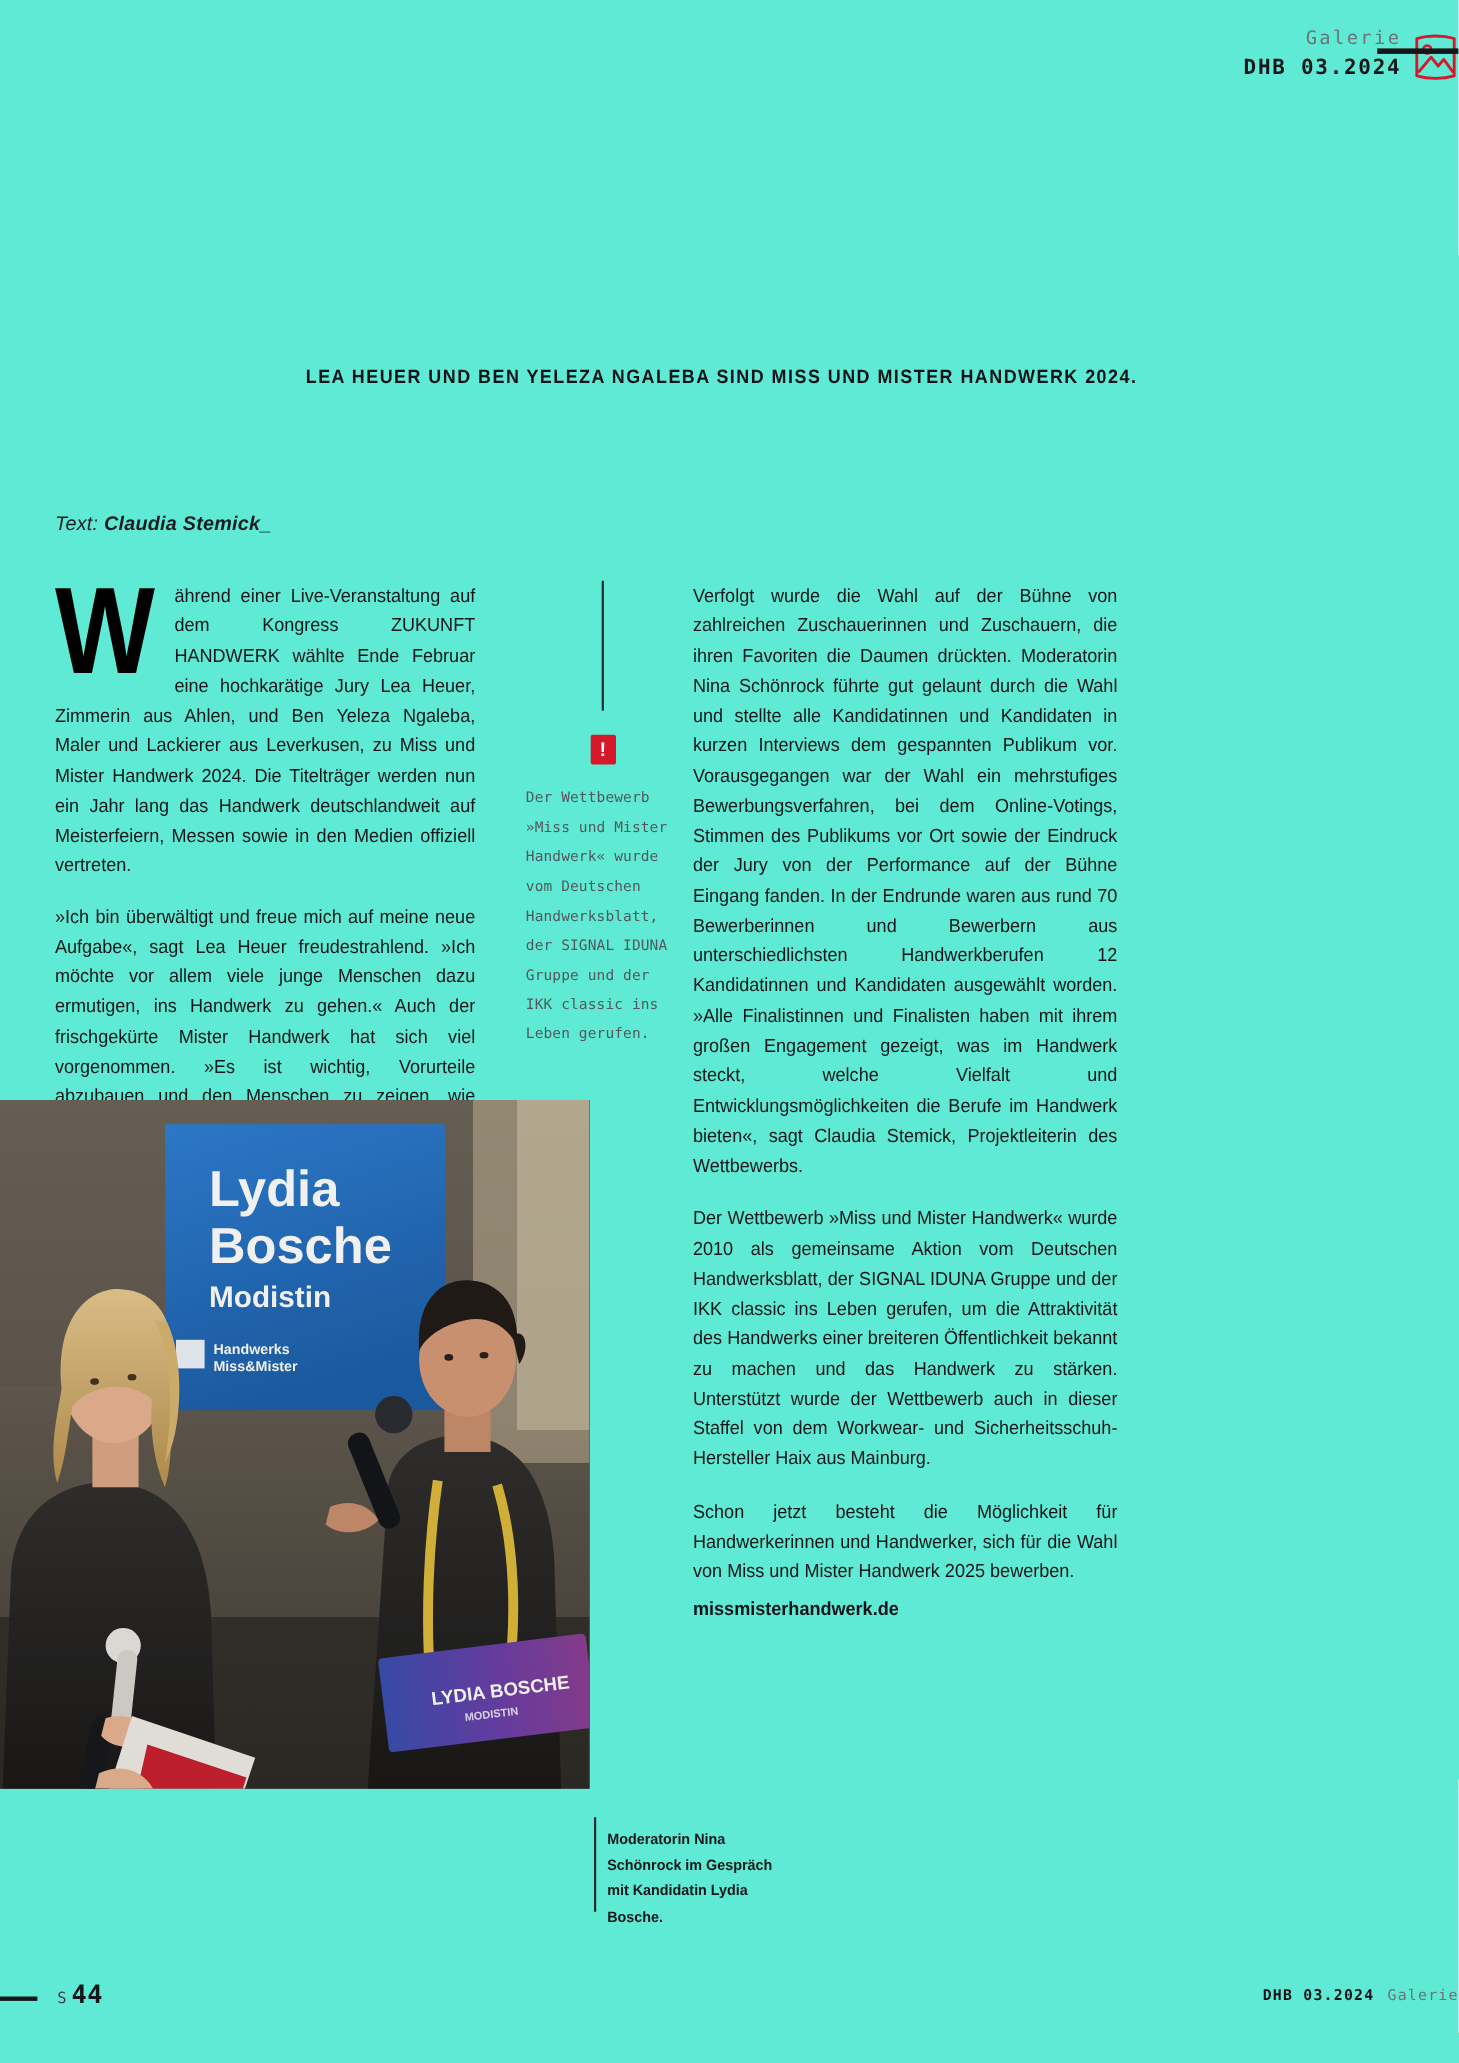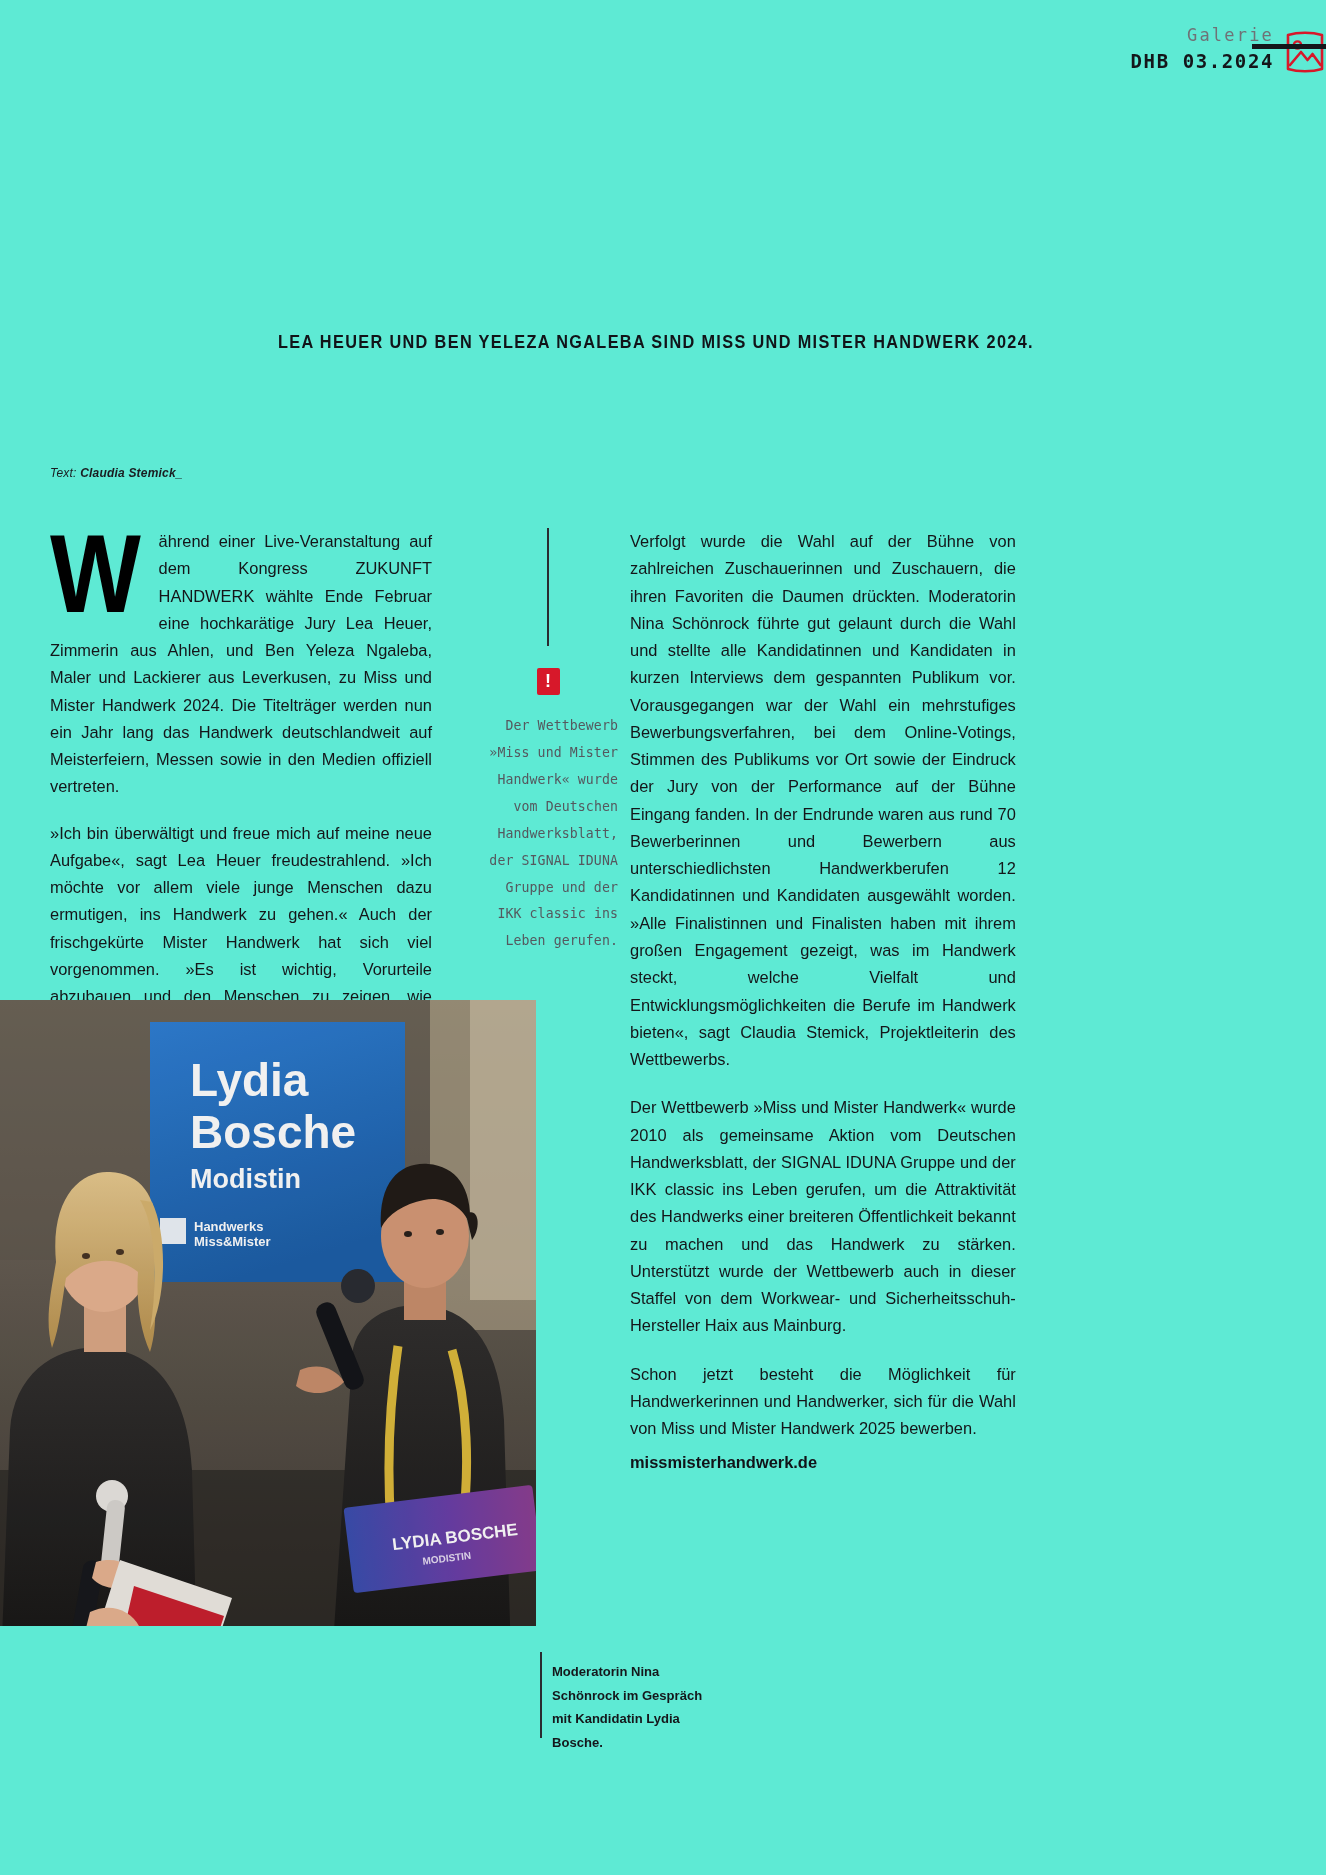--- a/index.html
+++ b/index.html
@@ -98,21 +98,21 @@
     color: #111318;
     transform: scaleX(0.93);
     transform-origin: right center;
   }
 
   
   .byline {
     position: absolute;
     top: 466px;
     left: 50px;
-    font-size: 12px;
+    font-size: 18px;
     font-style: italic;
     color: #1a1c20;
     letter-spacing: 0.2px;
     text-align: center;
   }
   .byline b {
     font-weight: 700;
     font-style: italic;
   }
 
@@ -198,21 +198,21 @@
     font-family: "Liberation Sans", sans-serif;
     font-weight: 700;
     font-size: 18px;
     line-height: 27px;
     text-align: center;
   }
   .rail-text {
     font-family: "DejaVu Sans Mono", monospace;
     font-size: 13.2px;
     line-height: 2.04;
-    text-align: right;
+    text-align: left;
     color: #55585e;
     letter-spacing: 0.1px;
   }
 
   
   .photo {
     position: absolute;
     left: 0;
     top: 1000px;
     width: 536px;
@@ -459,14 +459,23 @@
 
       <path d="M90 612 C110 602, 132 610, 140 628 C124 644, 98 642, 86 628 Z" fill="#e8b492"></path>
 
       <rect x="0" y="0" width="536" height="690" fill="#000000" opacity="0.06"></rect>
     </svg>
   </div>
 
   <div class="caption-rule"></div>
   <div class="caption">Moderatorin Nina Schönrock im Gespräch mit Kandidatin Lydia Bosche.</div>
 
+  <div class="footer">
+    <div class="footer-dash"></div>
+    <div class="footer-page">
+      <span class="s">S</span><span class="num">44</span>
+    </div>
+    <div class="footer-right">
+      <span class="issue">DHB 03.2024</span><span class="sect">Galerie</span>
+    </div>
+  </div>
 
 </div>
 
 </body></html>

